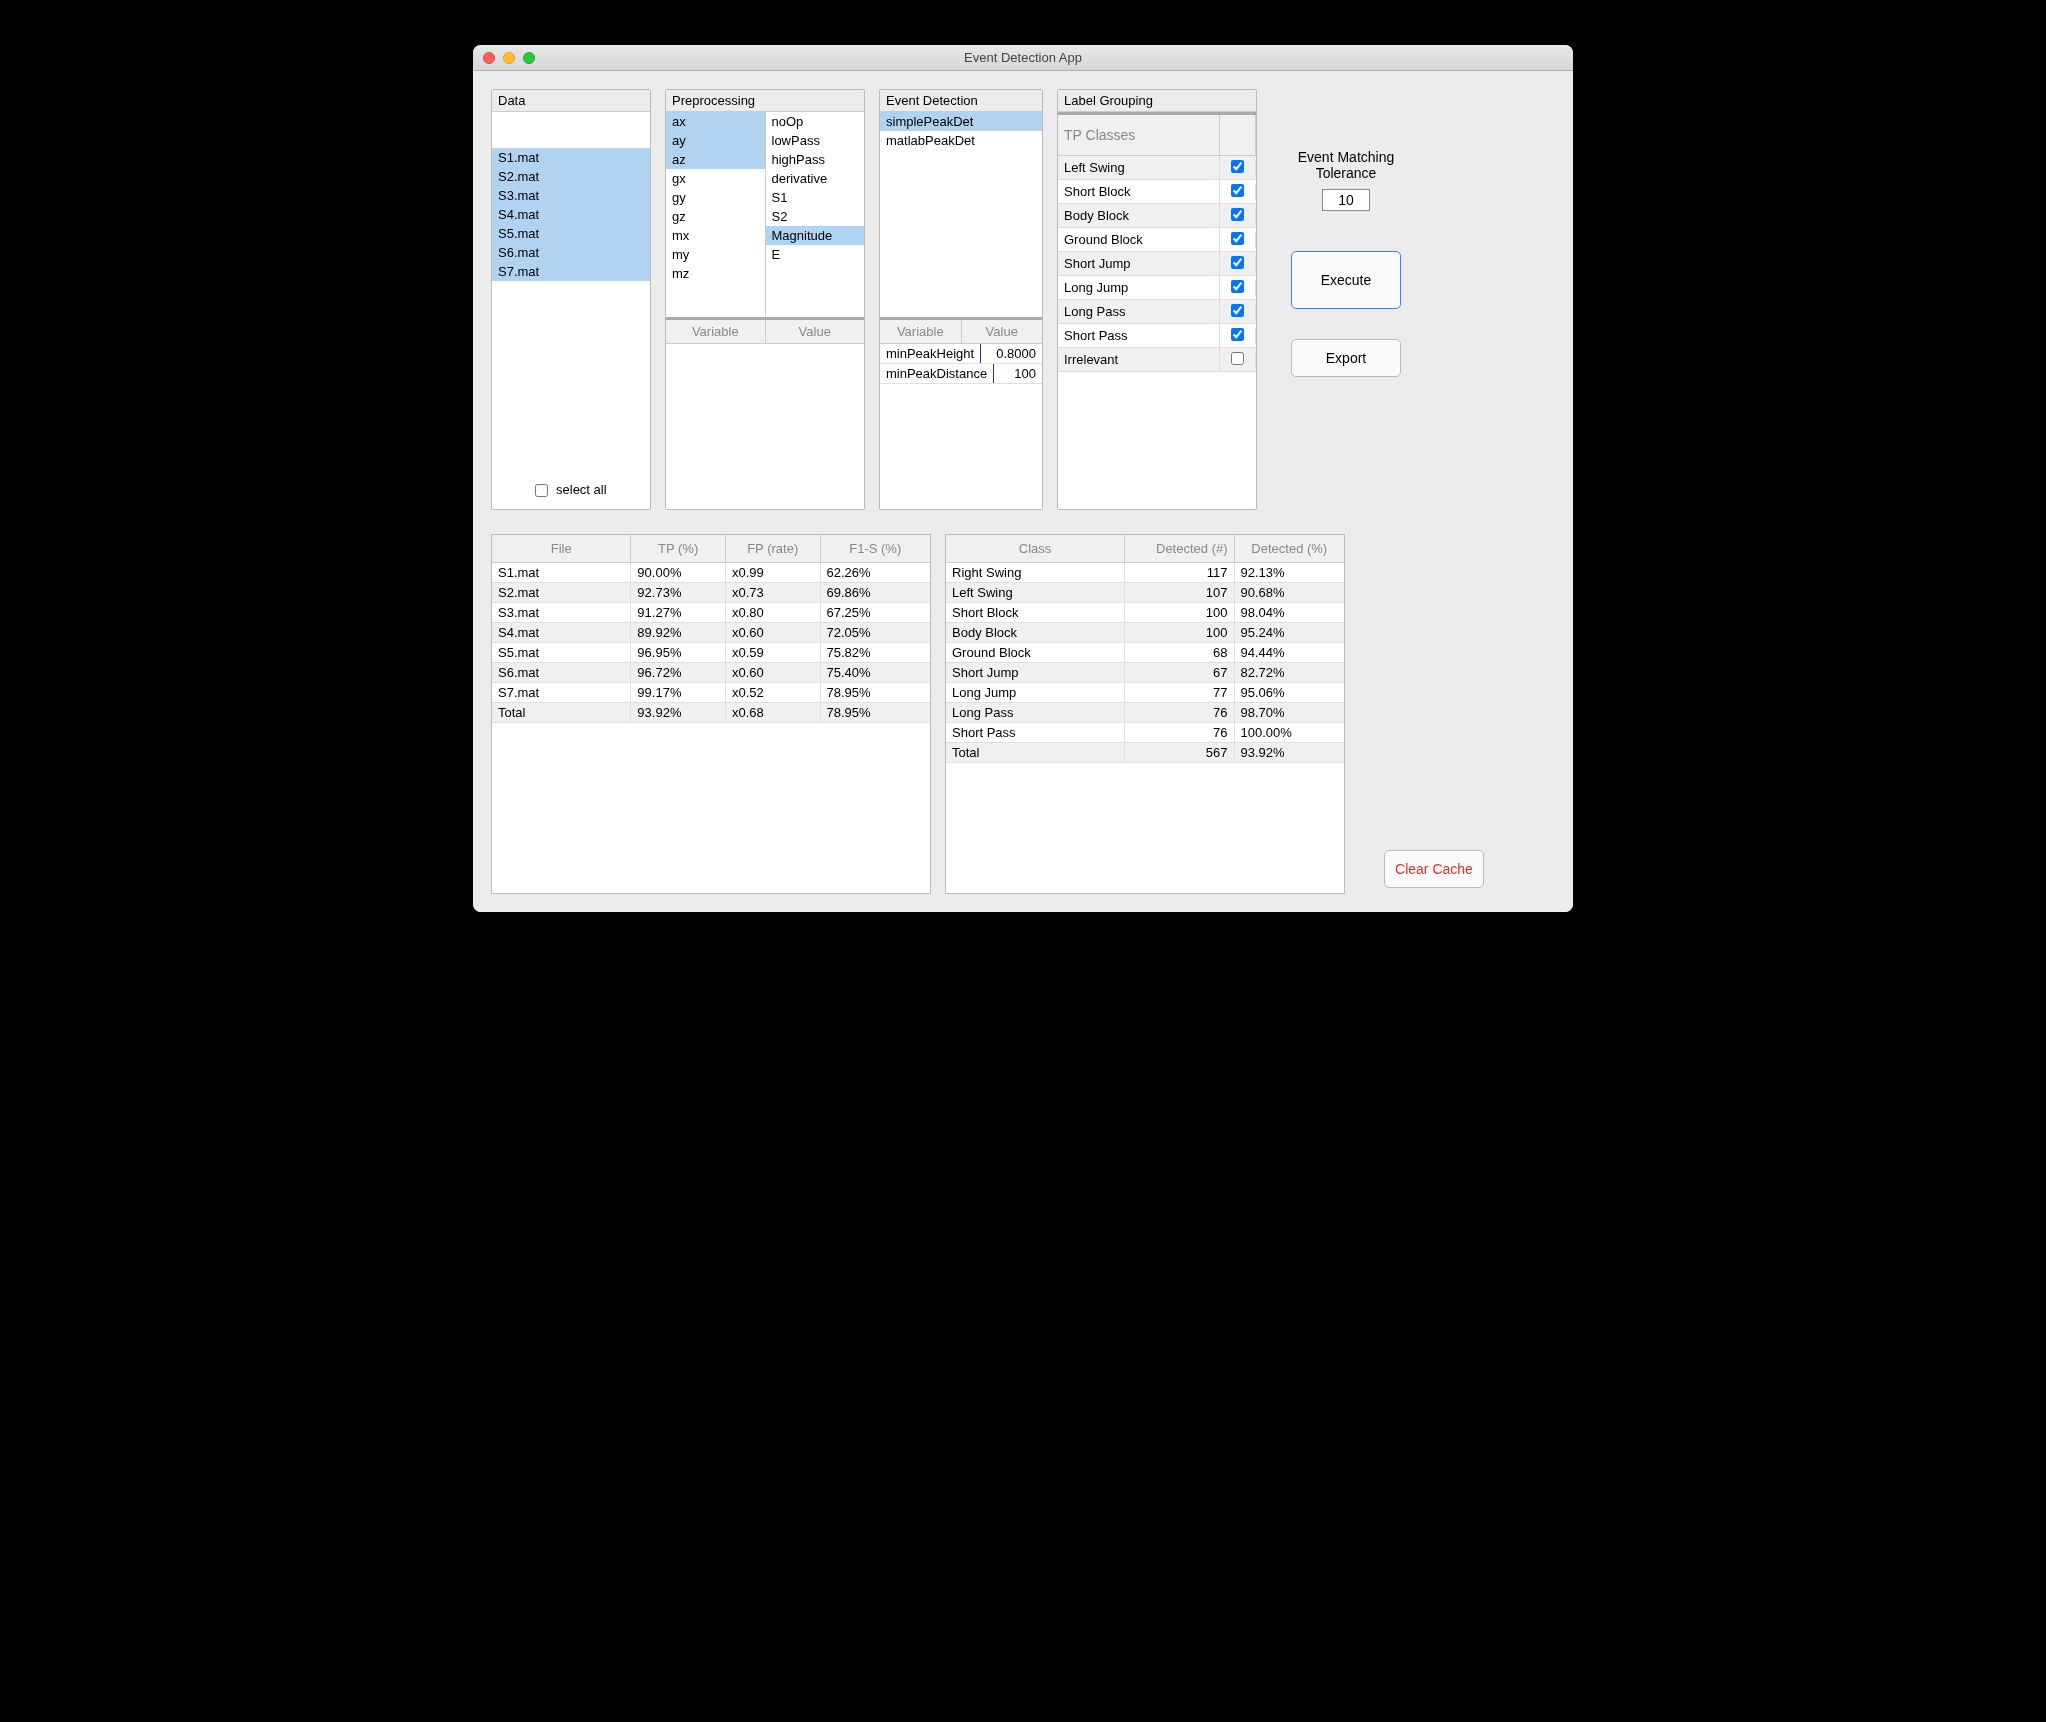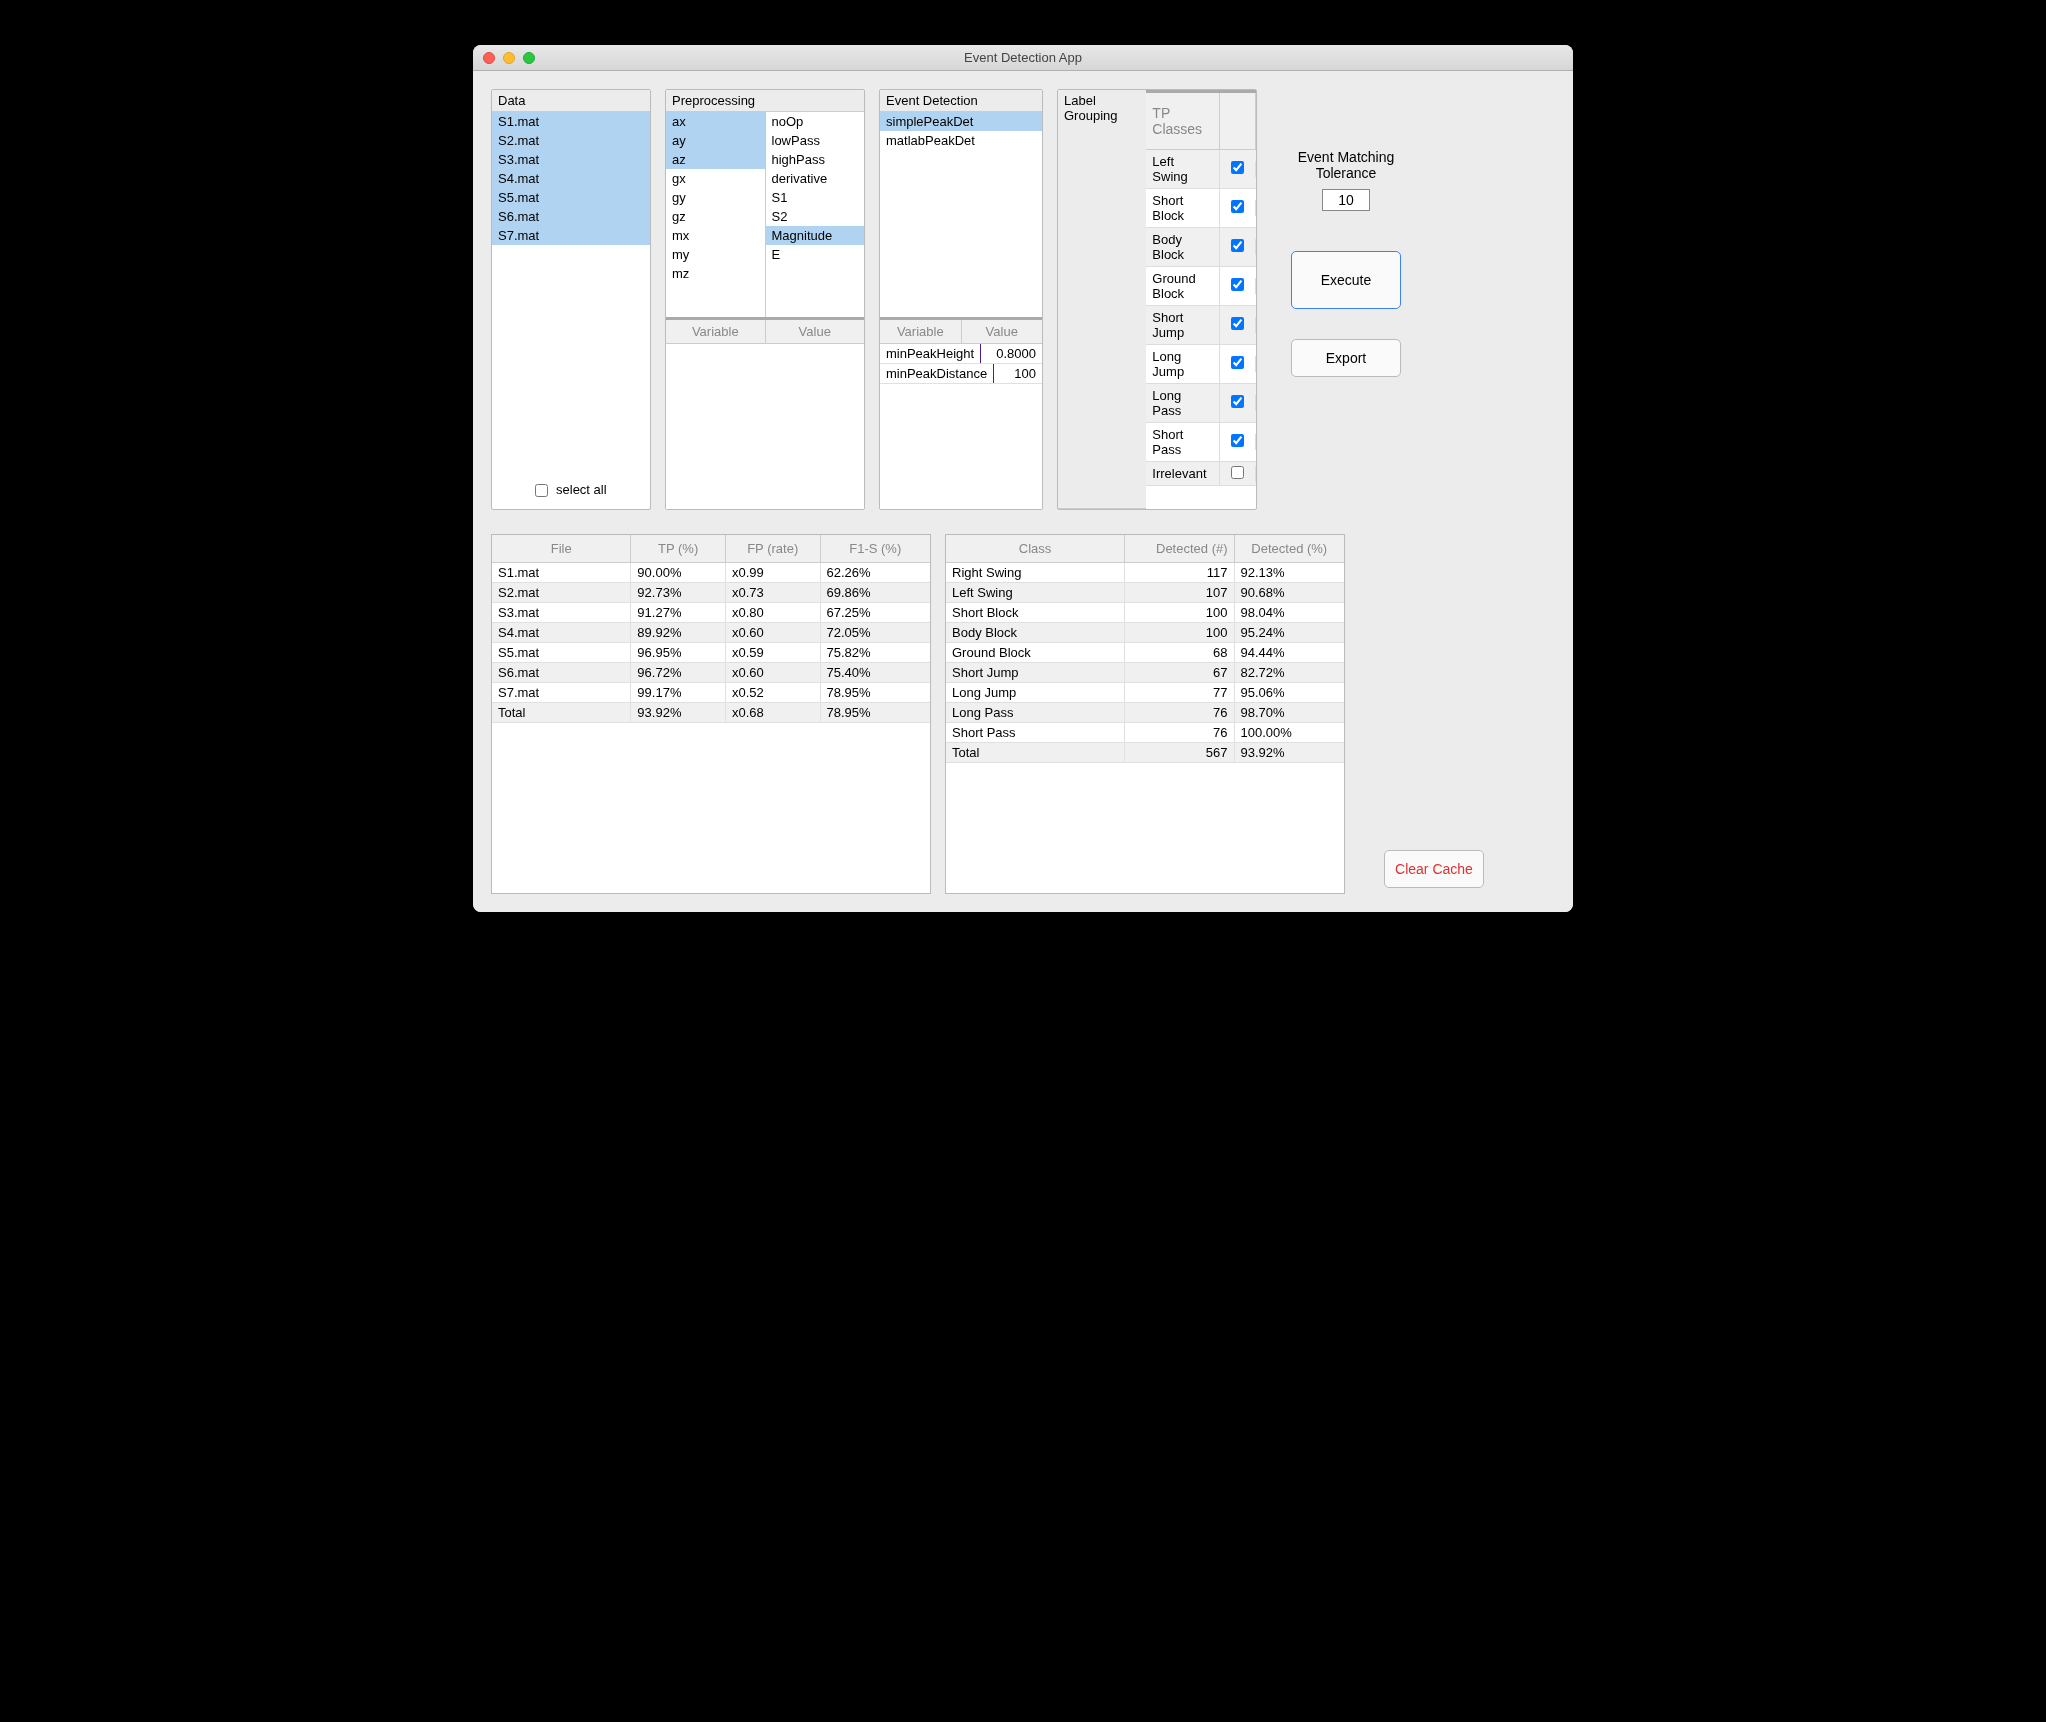--- a/index.html
+++ b/index.html
@@ -12,40 +12,40 @@
 .yellow { background: #febc2e; border: 0.5px solid #e0a528; }
 .green { background: #28c840; border: 0.5px solid #22a934; }
 .title { position: absolute; left: 0; right: 0; text-align: center; font-size: 13px; color: #444; }
 .content { padding: 18px; background: #ececec; }
 .toprow { display: flex; gap: 14px; }
 .panel { background: #fff; border: 1px solid #bbb; border-radius: 2px; }
 .panel-head { background: #ececec; border-bottom: 1px solid #ccc; padding: 3px 6px; font-size: 13px; }
 .listbox { overflow: hidden; }
 .list-item { padding: 2px 6px; font-size: 13px; cursor: default; }
 .list-item.sel { background: #b1d3f2; }
-.data-panel { width: 160px; display: flex; flex-direction: column; }
+.data-panel { width: 160px; display: flex; flex-direction: column; gap: 36px; }
 .data-list { flex: 1; background: #fff; }
 .selectall { padding: 18px 0 12px; text-align: center; font-size: 13px; }
 .selectall input { vertical-align: middle; margin-right: 4px; }
 .preproc-panel { width: 200px; display: flex; flex-direction: column; }
 .twocol { display: flex; height: 205px; }
 .twocol .col { flex: 1; overflow: hidden; }
 .twocol .col:first-child { border-right: 1px solid #ccc; }
 .vartable { border-top: 3px solid #aaa; }
 .vartable-head { display: flex; background: #f0f0f0; border-bottom: 1px solid #ccc; }
 .vartable-head > div { flex: 1; padding: 4px 6px; text-align: center; color: #888; font-size: 13px; }
 .vartable-head > div:first-child { border-right: 1px solid #ccc; }
 .vartable-body { background: #fff; height: 165px; }
 .vartable-row { display: flex; border-bottom: 1px solid #e0e0e0; }
 .vartable-row > div { padding: 2px 6px; font-size: 13px; }
 .vartable-row .vname { flex: 1.4; border-right: 1px solid #4c1d95; }
 .vartable-row .vval { flex: 1; text-align: right; }
 .evdet-panel { width: 164px; display: flex; flex-direction: column; }
 .evdet-list { height: 205px; }
-.labelgrp-panel { width: 200px; display: flex; flex-direction: row; }
+.labelgrp-panel { width: 200px; display: flex; flex-direction: column; }
 .labelgrp-list { height: 140px; overflow: hidden; }
 .tpclasses { border-top: 3px solid #aaa; }
 .tpc-head { display: flex; background: #f0f0f0; border-bottom: 1px solid #ccc; }
 .tpc-head .lbl { flex: 1; padding: 12px 6px; font-size: 14px; color: #888; border-right: 1px solid #ccc; }
 .tpc-head .chkcol { width: 36px; border-right: 1px solid #ccc; }
 .tpc-body { background: #fff; }
 .tpc-row { display: flex; border-bottom: 1px solid #ddd; align-items: center; }
 .tpc-row:nth-child(odd) { background: #f0f0f0; }
 .tpc-row:nth-child(even) { background: #fff; }
 .tpc-row .lbl { flex: 1; padding: 4px 6px; font-size: 13px; border-right: 1px solid #ddd; }

